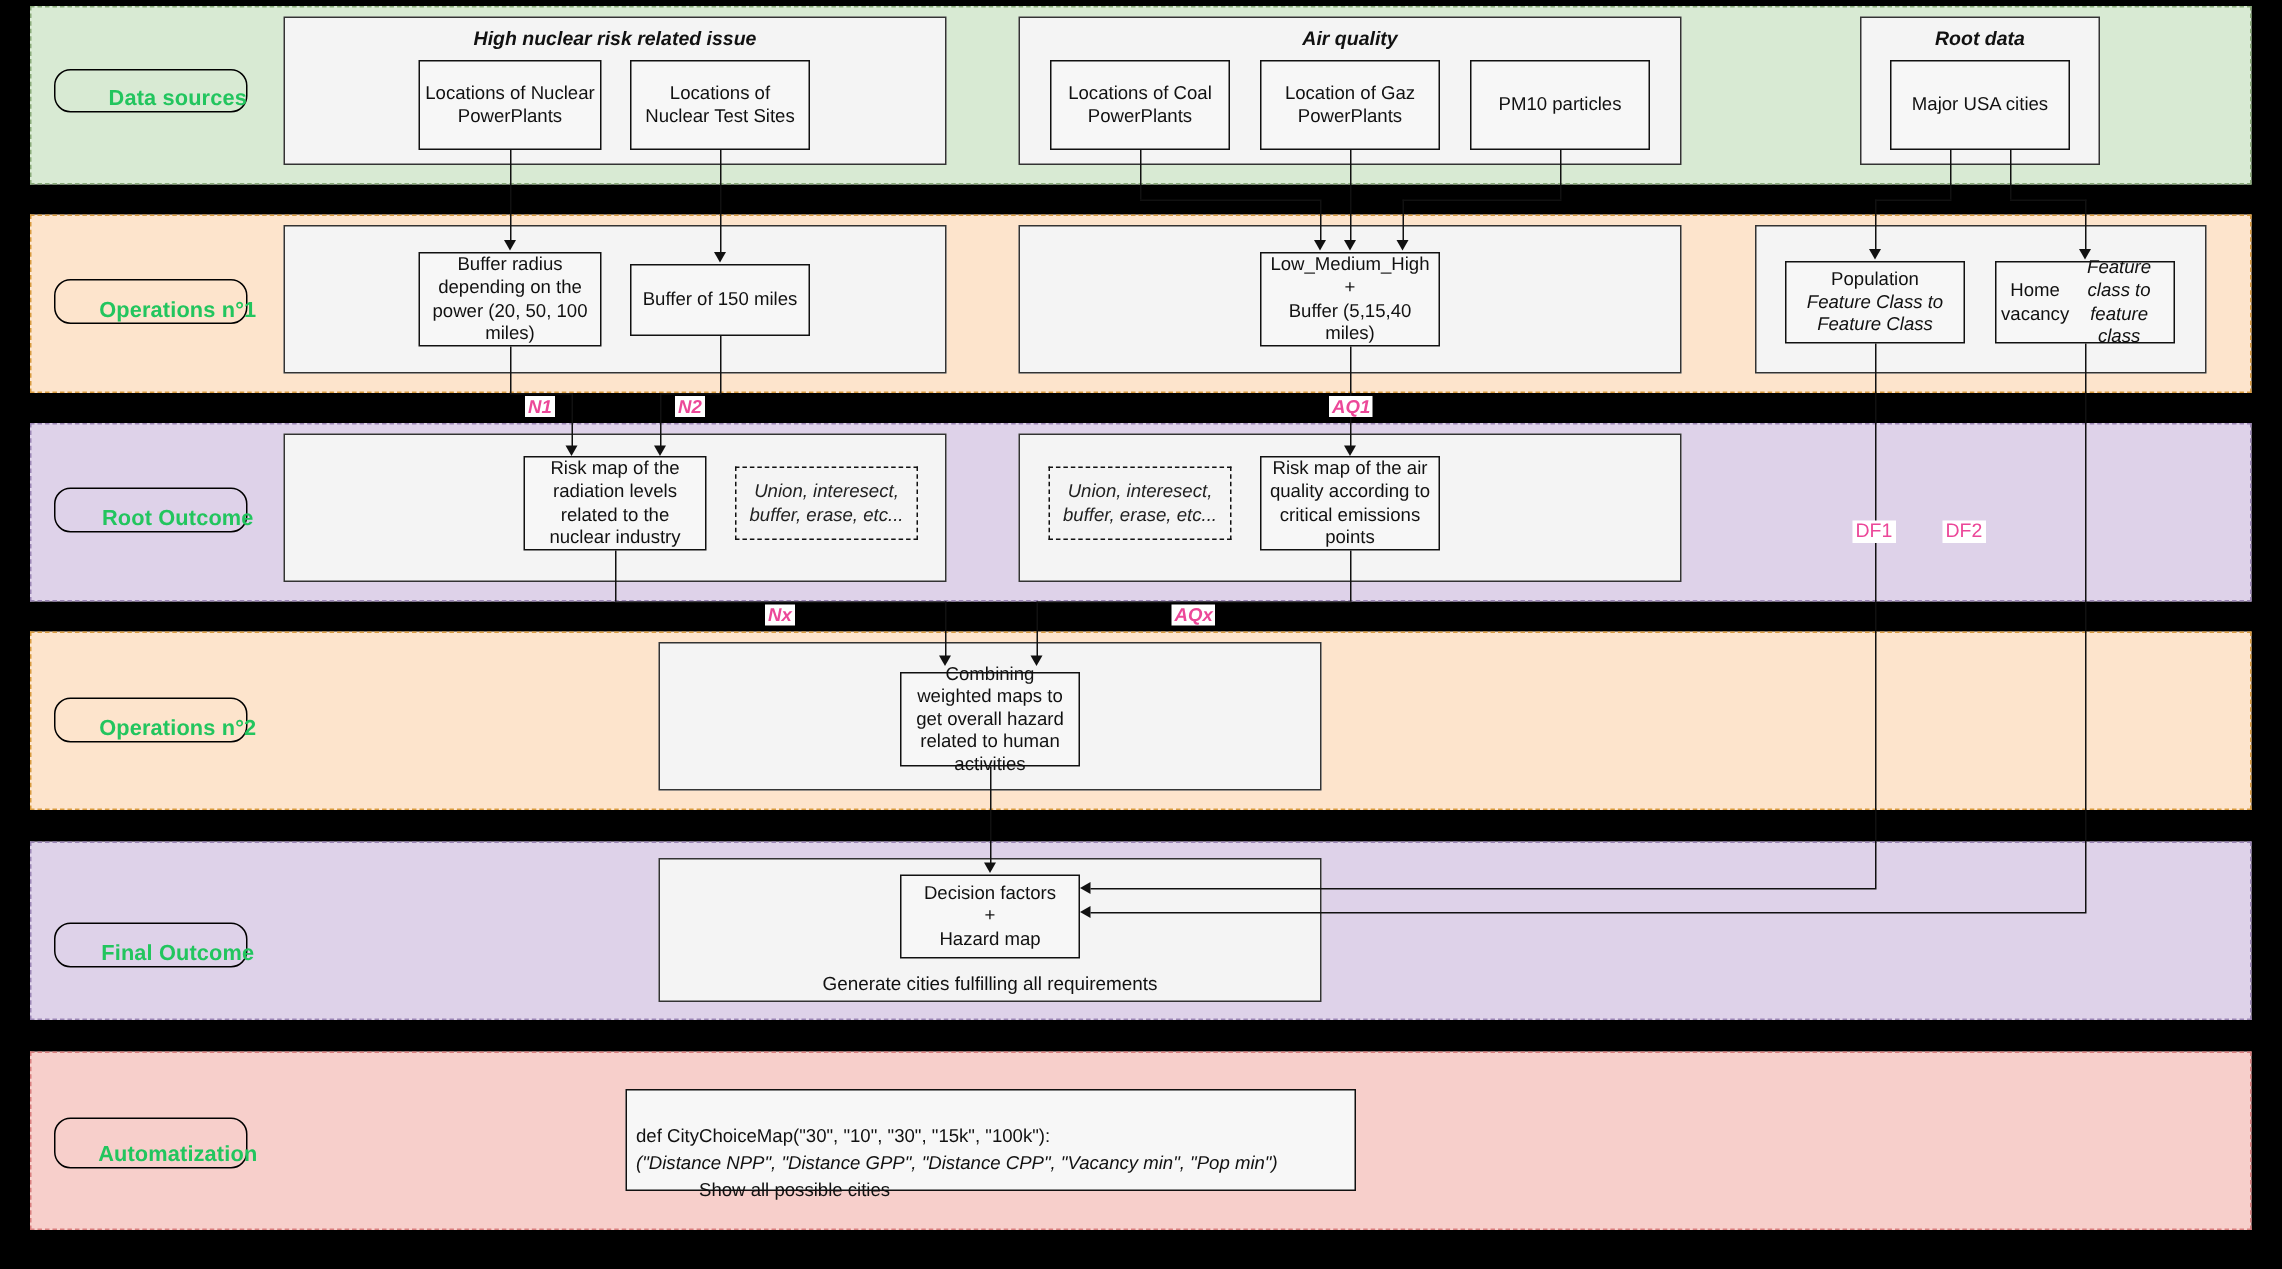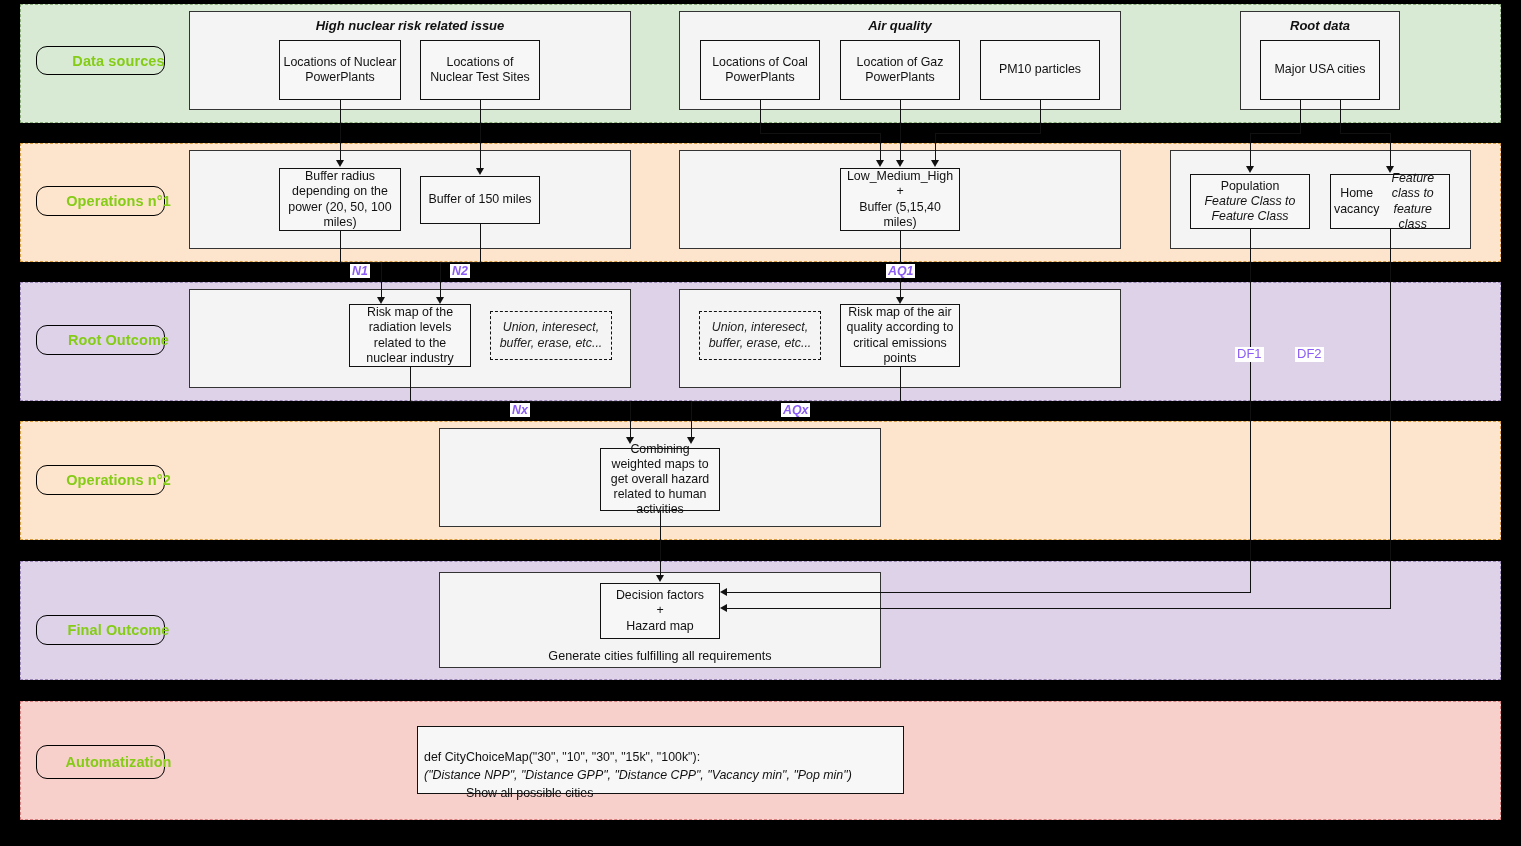--- a/index.html
+++ b/index.html
@@ -25,28 +25,28 @@
   }
   .band.green  { background:#d8ead3; border-color:#8aab7a; }
   .band.orange { background:#fde4cc; border-color:#d99b3f; }
   .band.purple { background:#ded2e9; border-color:#9b86b5; }
   .band.pink   { background:#f7cfcb; border-color:#d97f7f; }
 
   
   .pill {
     position: absolute;
     display: flex;
-    align-items: center;
+    align-items: flex-end;
     justify-content: center;
     border: 1.4px solid #000;
     border-radius: 11px;
     background: transparent;
     font-size: 14.5px;
     font-weight: bold;
-    color: #84cc16;
+    color: #22c55e;
     letter-spacing: 0.1px;
     white-space: nowrap;
     padding-left: 36px;
   }
 
   
   .group {
     position: absolute;
     background: #f4f4f4;
     border: 1.1px solid #333;
@@ -120,21 +120,21 @@
     width: 0; height: 0;
     border-top: 4.5px solid transparent;
     border-bottom: 4.5px solid transparent;
     border-right: 7px solid #111;
   }
 
   
   .flowlabel {
     position: absolute;
     background: #ffffff;
-    color: #8b5cf6;
+    color: #ec4899;
     font-size: 12.4px;
     font-style: italic;
     font-weight: bold;
     padding: 0 2px;
     line-height: 1.15;
     white-space: nowrap;
   }
   .flowlabel.plain { font-style: normal; font-weight: normal; font-size: 13px; }
 </style>
 </head>

